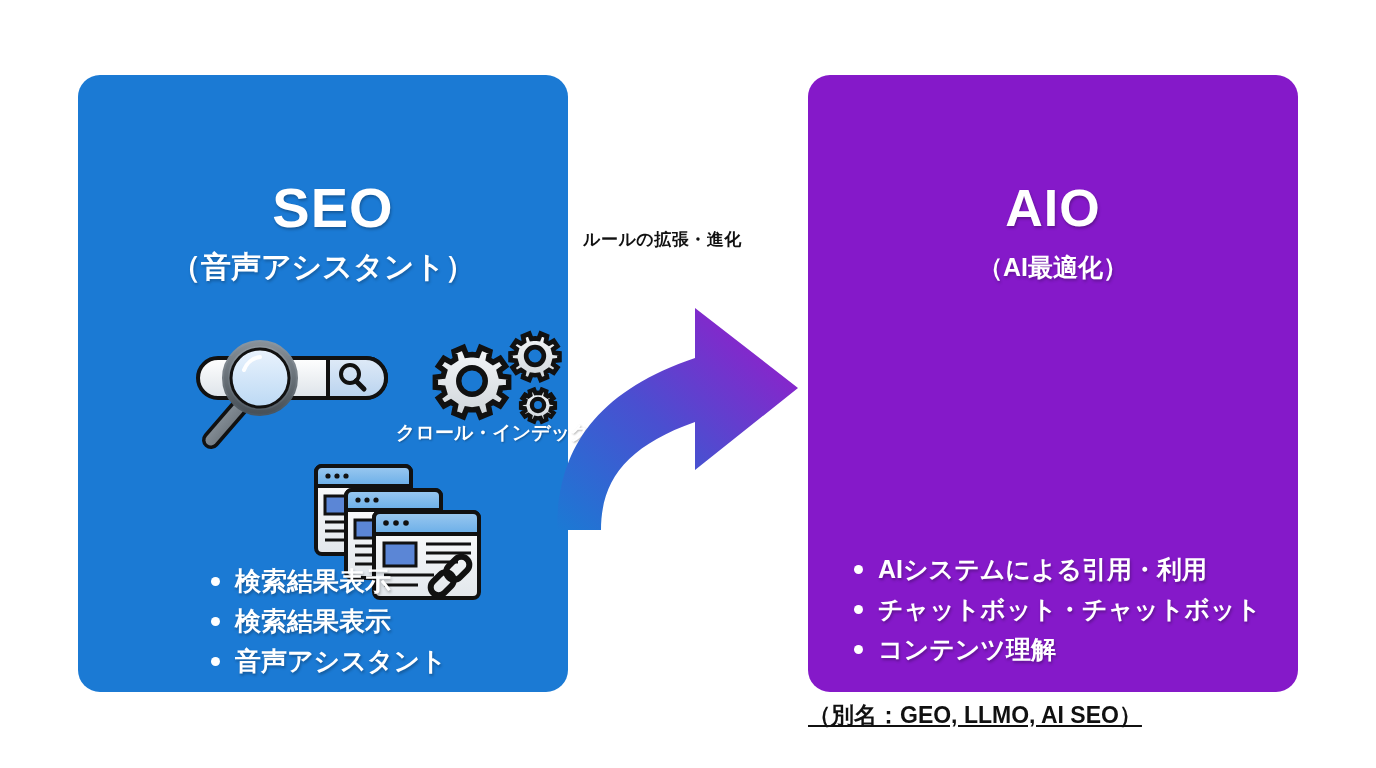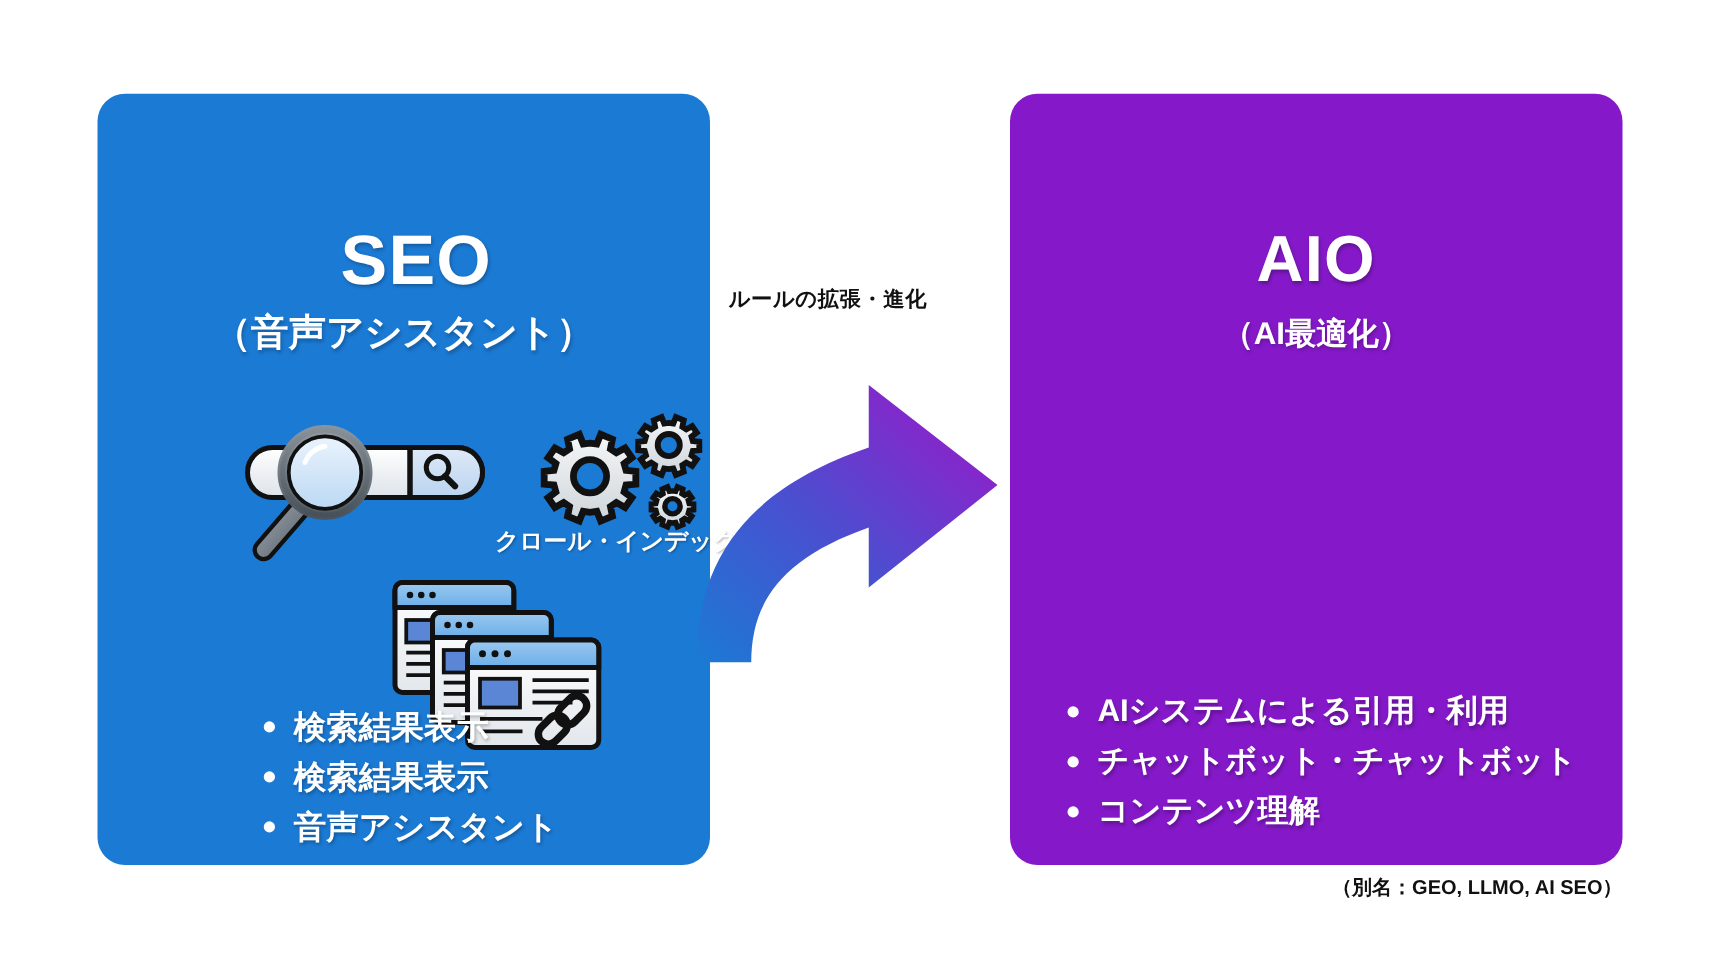--- a/index.html
+++ b/index.html
@@ -72,23 +72,24 @@
   #arrow-wrap{position:absolute;left:555px;top:280px;width:265px;height:250px;}
   #arrow-label{
     position:absolute;left:583px;top:228px;
     font-size:17px;font-weight:bold;color:#111111;
     white-space:nowrap;letter-spacing:.5px;
   }
 
   
   #alias-caption{
     position:absolute;left:808px;top:700px;width:490px;
-    text-align:right;
-    font-size:16px;font-weight:bold;color:#111111;
+    text-align:left;
+    font-size:23px;font-weight:bold;color:#111111;
     white-space:nowrap;
+    text-decoration:underline;
   }
 
   
   .icon-abs{position:absolute;}
   #search-icon-wrap{left:110px;top:255px;width:210px;height:130px;}
   #gears-icon-wrap{left:352px;top:248px;width:150px;height:105px;}
   #windows-icon-wrap{left:228px;top:383px;width:185px;height:145px;}
 </style>
 </head>
 <body>

